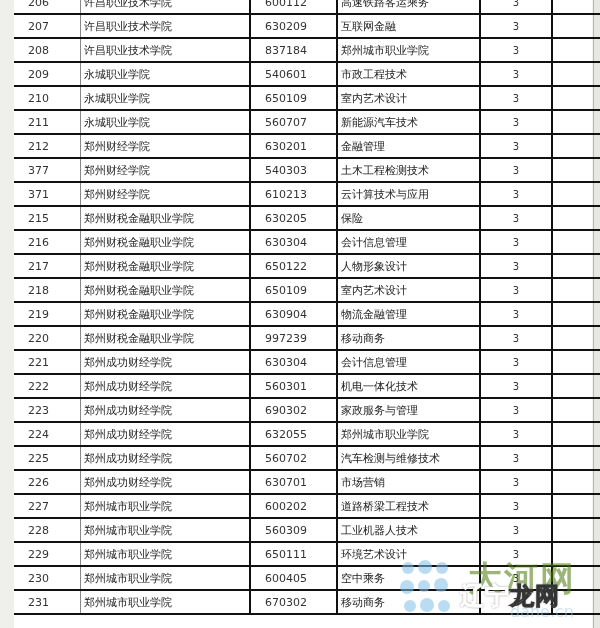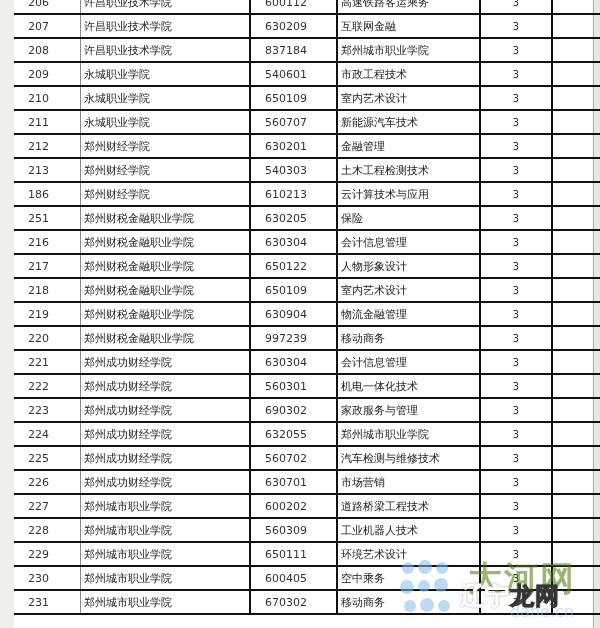--- a/index.html
+++ b/index.html
@@ -95,37 +95,37 @@
       </tr>
       <tr>
         <td class="c-num">212</td>
         <td class="c-school">郑州财经学院</td>
         <td class="c-code">630201</td>
         <td class="c-major">金融管理</td>
         <td class="c-years">3</td>
         <td class="c-note"></td>
       </tr>
       <tr>
-        <td class="c-num">213</td>
+        <td class="c-num">377</td>
         <td class="c-school">郑州财经学院</td>
         <td class="c-code">540303</td>
         <td class="c-major">土木工程检测技术</td>
         <td class="c-years">3</td>
         <td class="c-note"></td>
       </tr>
       <tr>
-        <td class="c-num">186</td>
+        <td class="c-num">371</td>
         <td class="c-school">郑州财经学院</td>
         <td class="c-code">610213</td>
         <td class="c-major">云计算技术与应用</td>
         <td class="c-years">3</td>
         <td class="c-note"></td>
       </tr>
       <tr>
-        <td class="c-num">251</td>
+        <td class="c-num">215</td>
         <td class="c-school">郑州财税金融职业学院</td>
         <td class="c-code">630205</td>
         <td class="c-major">保险</td>
         <td class="c-years">3</td>
         <td class="c-note"></td>
       </tr>
       <tr>
         <td class="c-num">216</td>
         <td class="c-school">郑州财税金融职业学院</td>
         <td class="c-code">630304</td>

